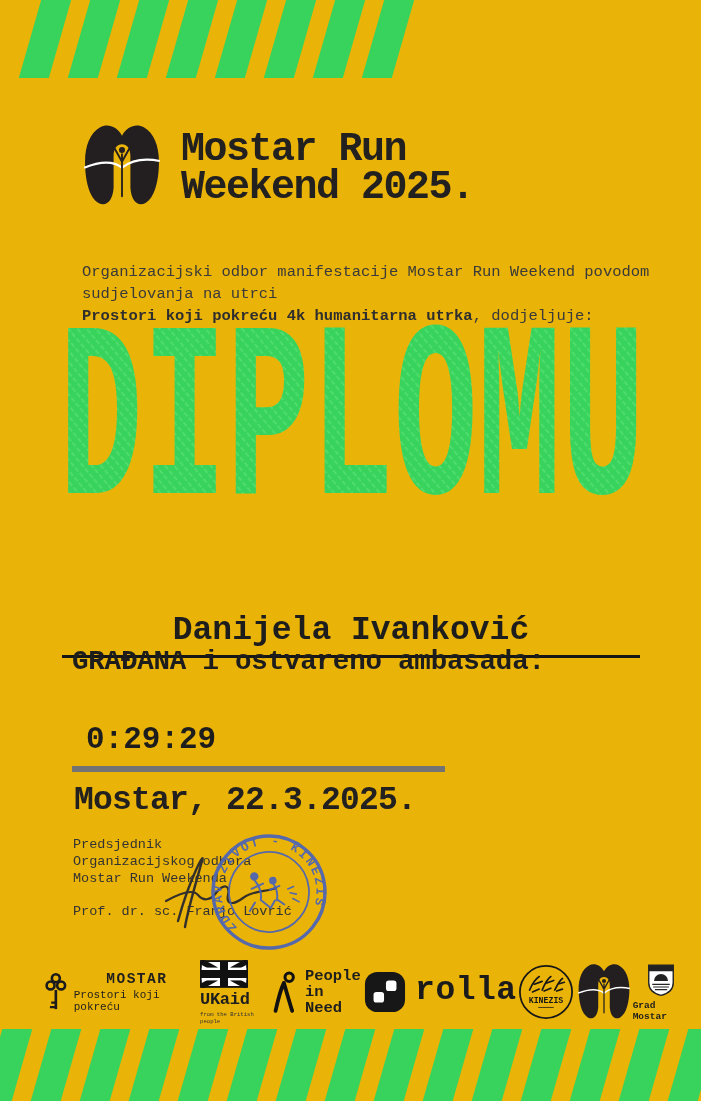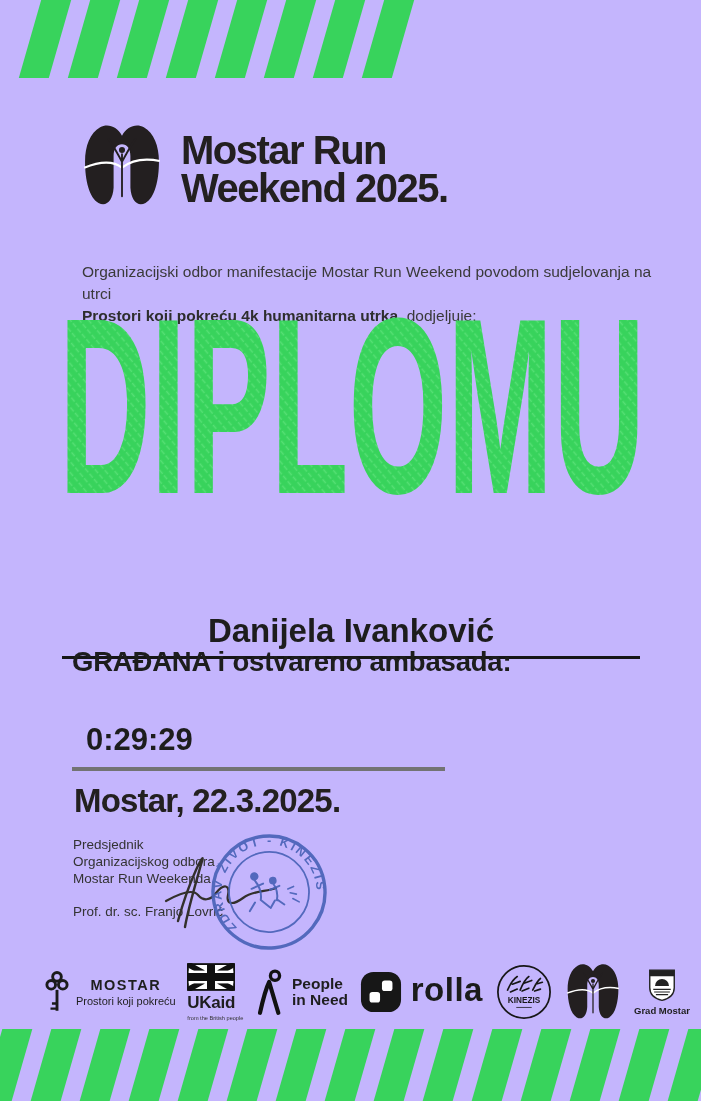--- a/index.html
+++ b/index.html
@@ -5,23 +5,23 @@
   :root{
     --green:#38d35c;
     --ink:#232020;
     --stamp:#4a63b8;
   }
   *{margin:0;padding:0;box-sizing:border-box;}
   html,body{background:#888;}
   .page{
     position:relative;
     width:701px;height:1101px;
-    background:#c4b5fd;
+    background:#eab308;
     overflow:hidden;
-    font-family:Liberation Sans, sans-serif;
+    font-family:Liberation Mono, monospace;
     margin:0 auto;
   }
   
   .stripe-row{position:absolute;display:flex;}
   .stripe{flex:none;width:30px;height:100%;background:var(--green);transform:skewX(-16deg);margin-right:19px;}
   .stripe:last-child{margin-right:0;}
   .stripes-top{left:30px;top:0;height:78px;}
   .stripes-bottom{left:-8px;top:1029px;height:72px;}
 
   
@@ -34,21 +34,21 @@
 
   
   .diplomu{position:absolute;left:58px;top:311px;}
 
   
   .name-block{position:absolute;left:62px;top:612px;width:578px;text-align:center;
     font-size:33px;font-weight:700;color:#1d1d1d;padding-bottom:6px;border-bottom:3px solid #161616;}
   .achieve{position:absolute;left:72px;top:647px;font-size:27.5px;font-weight:700;color:#1d1d1d;
     line-height:1.12;letter-spacing:-0.2px;}
   .time-block{position:absolute;left:72px;top:722px;width:373px;font-size:31px;font-weight:700;
-    color:#1d1d1d;padding:0 0 9px 14px;border-bottom:4px solid #737373;}
+    color:#1d1d1d;padding:0 0 9px 14px;border-bottom:6px solid #737373;}
   .place-date{position:absolute;left:74px;top:782px;font-size:33px;font-weight:800;letter-spacing:-0.8px;color:var(--ink);}
 
   
   .sig{position:absolute;left:73px;top:836px;font-size:13.5px;color:#333;line-height:1.26;}
   .sig .signer{margin-top:16px;}
   .sig-scribble{position:absolute;left:148px;top:843px;}
   .stamp{position:absolute;left:208px;top:831px;opacity:0.92;transform:rotate(-6deg);}
 
   
   .partners{position:absolute;left:44px;top:956px;width:646px;height:72px;

